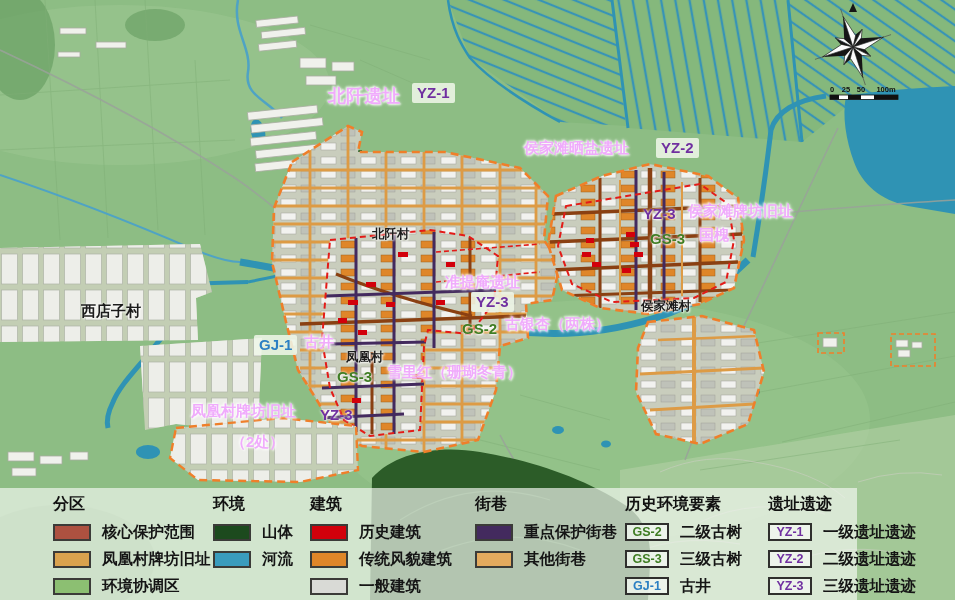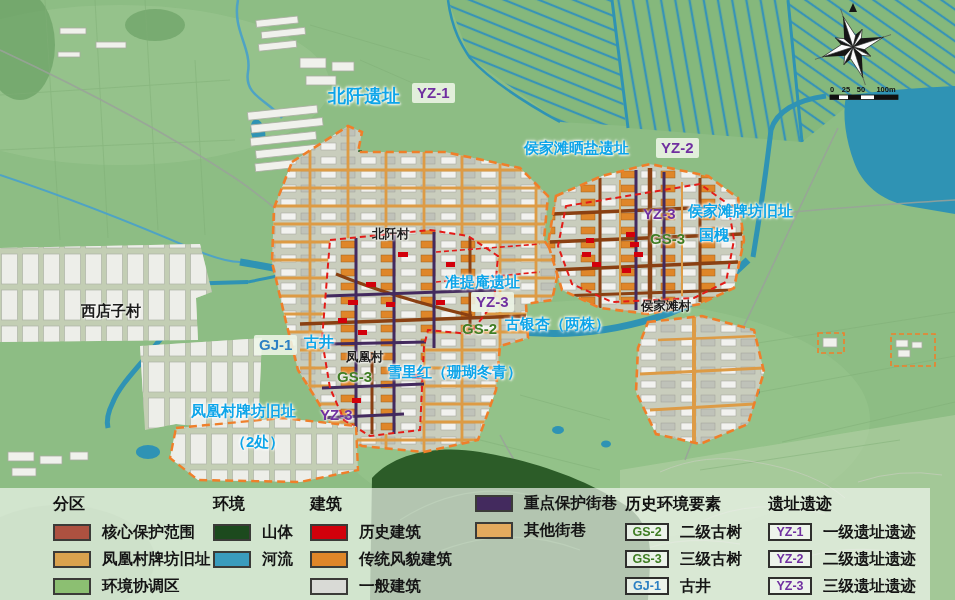--- a/index.html
+++ b/index.html
@@ -1,32 +1,32 @@
 <!DOCTYPE html>
 <html><head>
 <meta charset="utf-8">
 <style>
   html,body{margin:0;padding:0;background:#222;}
   #stage{position:relative;width:955px;height:600px;overflow:hidden;
          font-family:"Liberation Sans","DejaVu Sans",sans-serif;}
   #map-svg{position:absolute;left:0;top:0;}
   
-  .mlabel{position:absolute;font-weight:700;color:#0ea5e9;white-space:nowrap;
+  .mlabel{position:absolute;font-weight:700;color:#f0abfc;white-space:nowrap;
           text-shadow:1px 1px 2px rgba(255,255,255,.95),-1px -1px 2px rgba(255,255,255,.9),0 0 4px rgba(255,255,255,.8);}
   .sz17{font-size:15px;} .sz18{font-size:18px;}
   .vlabel{position:absolute;font-weight:700;font-size:12.5px;color:#1c1c1c;white-space:nowrap;
           text-shadow:0 0 3px rgba(255,255,255,.95),1px 1px 2px rgba(255,255,255,.9);}
   .vlabel.big{font-size:15px;}
   .mbadge{position:absolute;display:inline-block;padding:0 5px;height:20px;line-height:20px;
           background:rgba(238,246,231,.88);font-weight:700;font-size:15px;border-radius:2px;white-space:nowrap;}
   .mtag{position:absolute;font-weight:700;font-size:15px;white-space:nowrap;
         text-shadow:0 0 3px rgba(255,255,255,.9),1px 1px 2px rgba(255,255,255,.85);}
   .c-yz{color:#7030a0;} .c-gs{color:#3f7d23;} .c-gj{color:#2b7fc3;}
   
-  #legend{position:absolute;left:0;top:488px;width:930px;height:112px;
+  #legend{position:absolute;left:0;top:488px;width:857px;height:112px;
           background:rgba(243,247,241,.68);}
   .lcol{position:absolute;top:6px;}
   .lhead{font-size:16px;font-weight:700;color:#111;margin-bottom:8px;}
   .lrow{display:flex;align-items:center;gap:11px;margin-bottom:9px;height:18px;}
   .sw{width:34px;height:13px;border:2px solid #3b3b38;flex:0 0 auto;}
   .lbadge{min-width:36px;height:14px;line-height:14px;text-align:center;padding:0 2px;
           border:2px solid #2f2f2d;background:rgba(240,246,238,.85);
           font-weight:700;font-size:12.5px;flex:0 0 auto;}
   .ltext{font-size:15.5px;font-weight:700;color:#151515;white-space:nowrap;}
 </style>
@@ -408,20 +408,21 @@
       <span class="sw" style="background: rgb(223, 134, 41);"></span>
       <span class="ltext">传统风貌建筑</span>
         </div>
     <div class="lrow">
       <span class="sw" style="background: rgb(217, 218, 214);"></span>
       <span class="ltext">一般建筑</span>
         </div>
   </div>
 
   <div class="lcol" style="left:475px">
+    <div class="lhead">街巷</div>
     <div class="lrow">
       <span class="sw" style="background: rgb(67, 42, 94);"></span>
       <span class="ltext">重点保护街巷</span>
         </div>
     <div class="lrow">
       <span class="sw" style="background: rgb(227, 170, 94);"></span>
       <span class="ltext">其他街巷</span>
         </div>
   </div>
 

